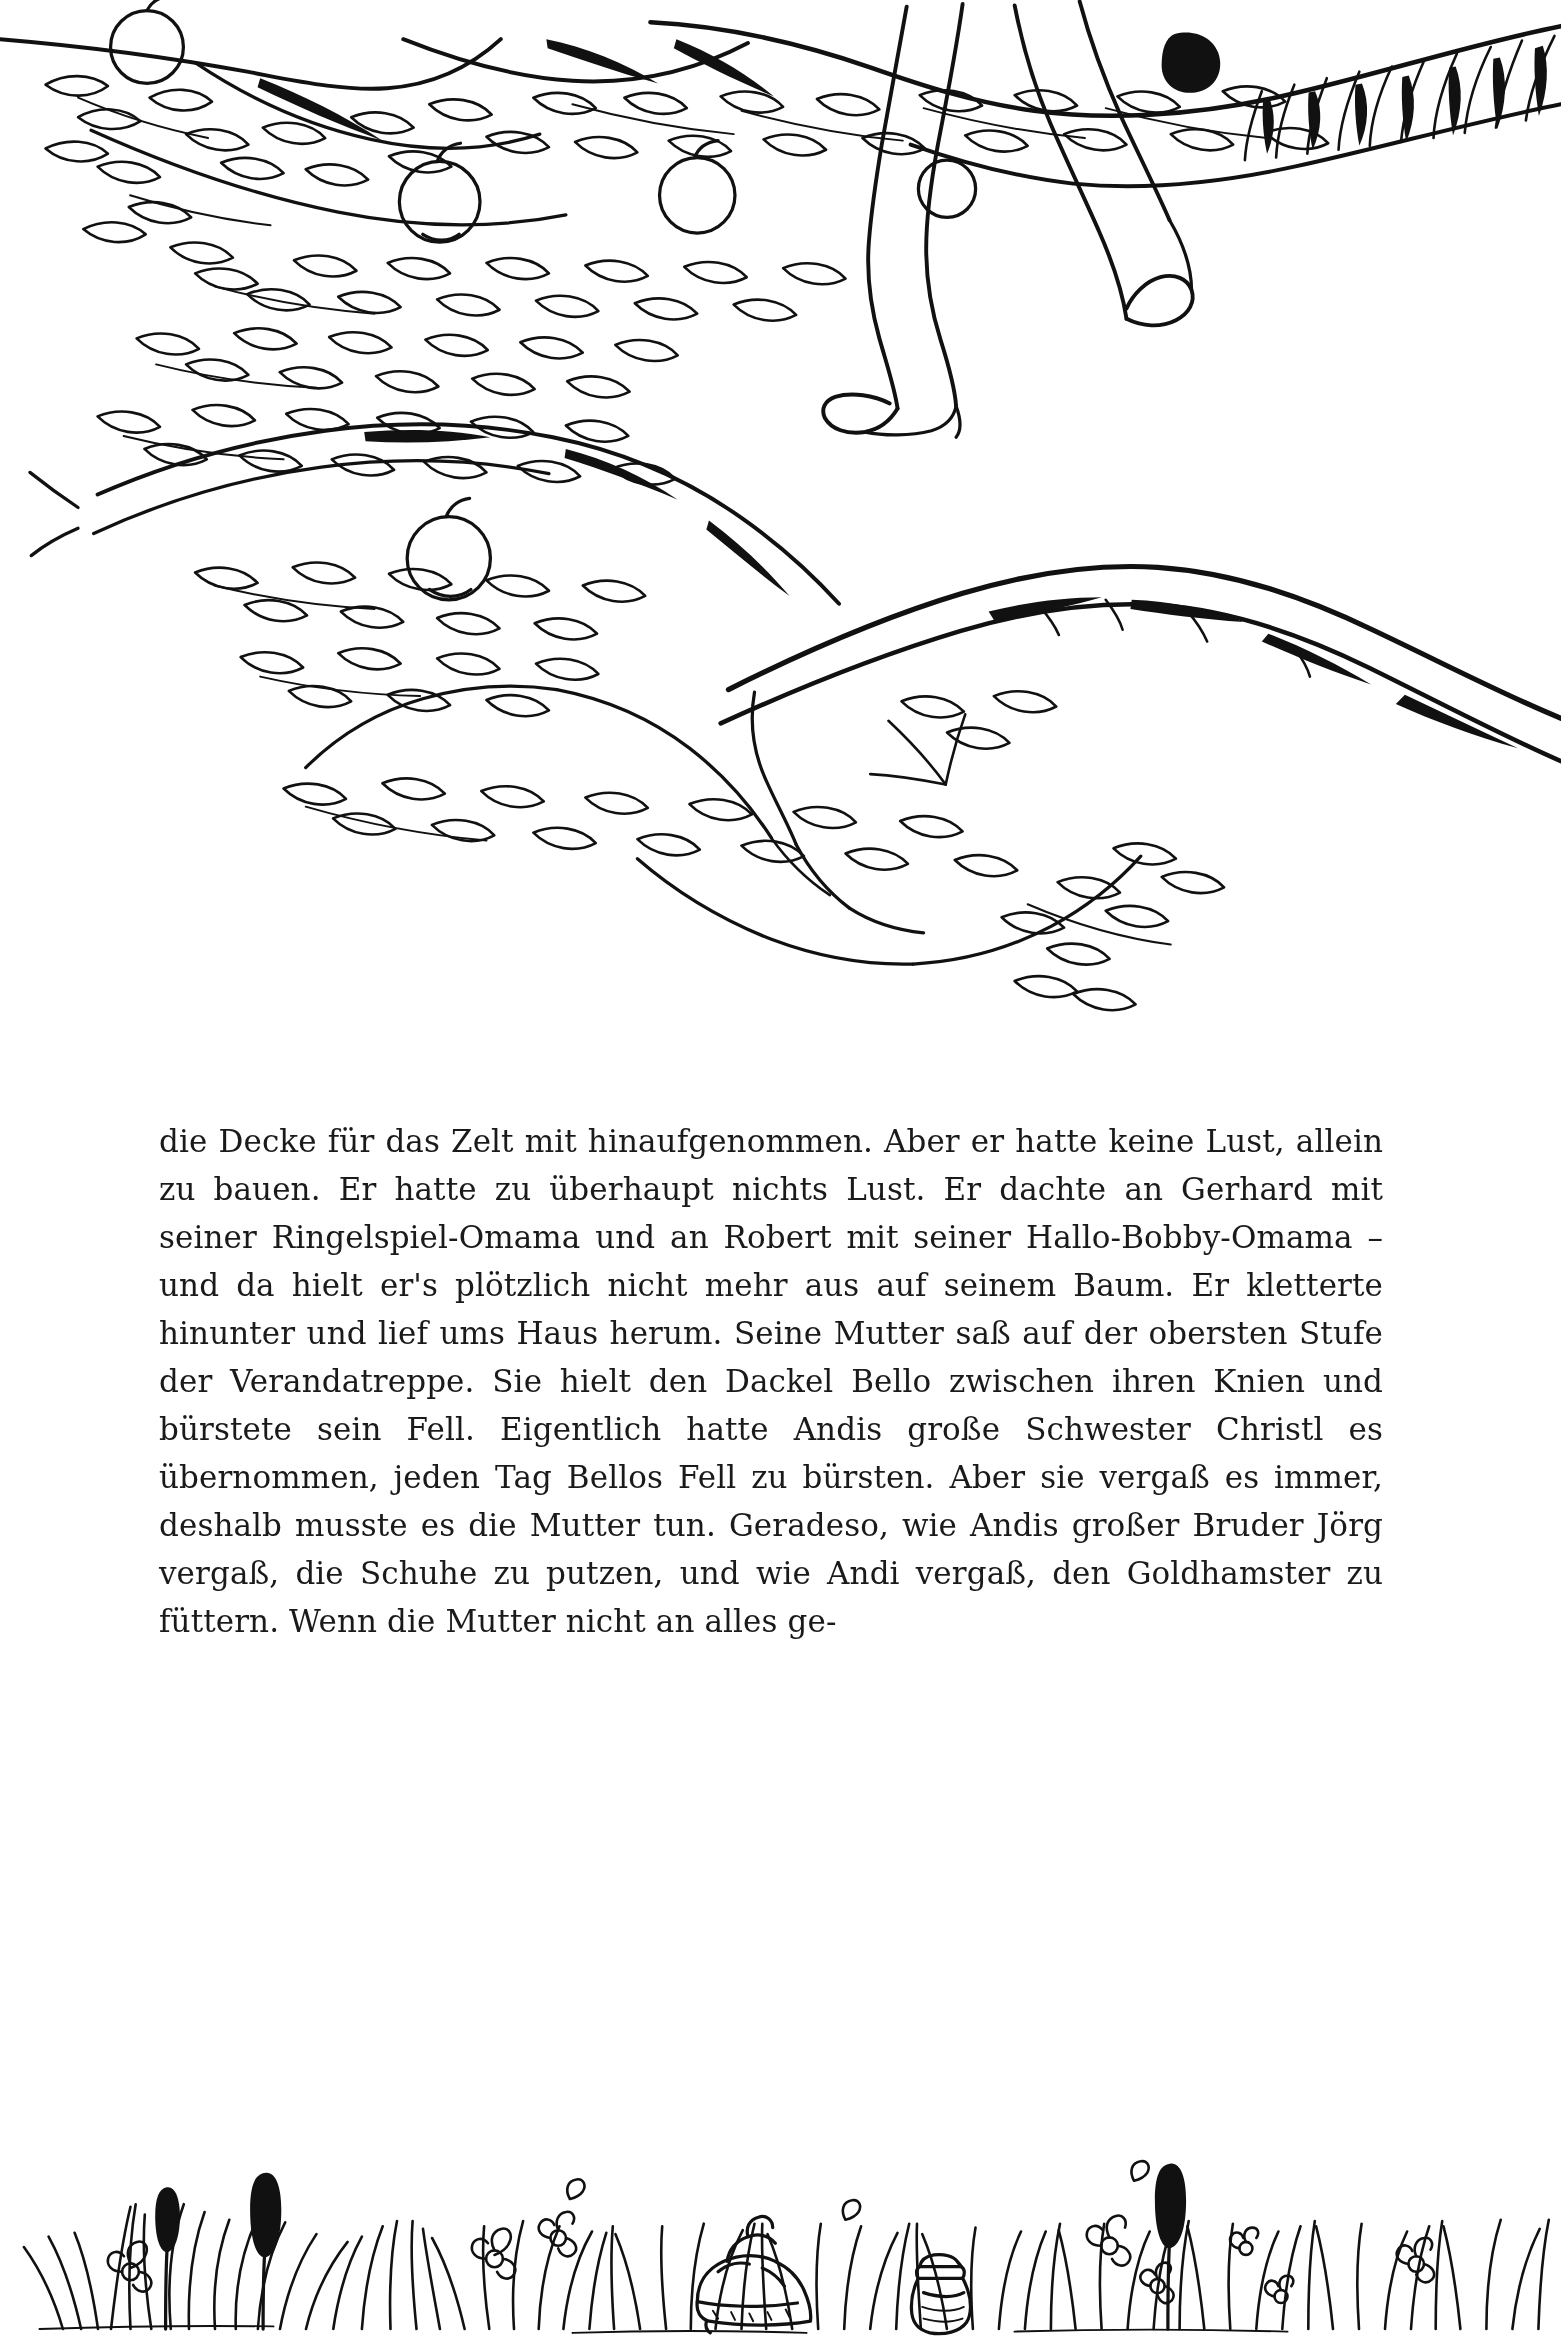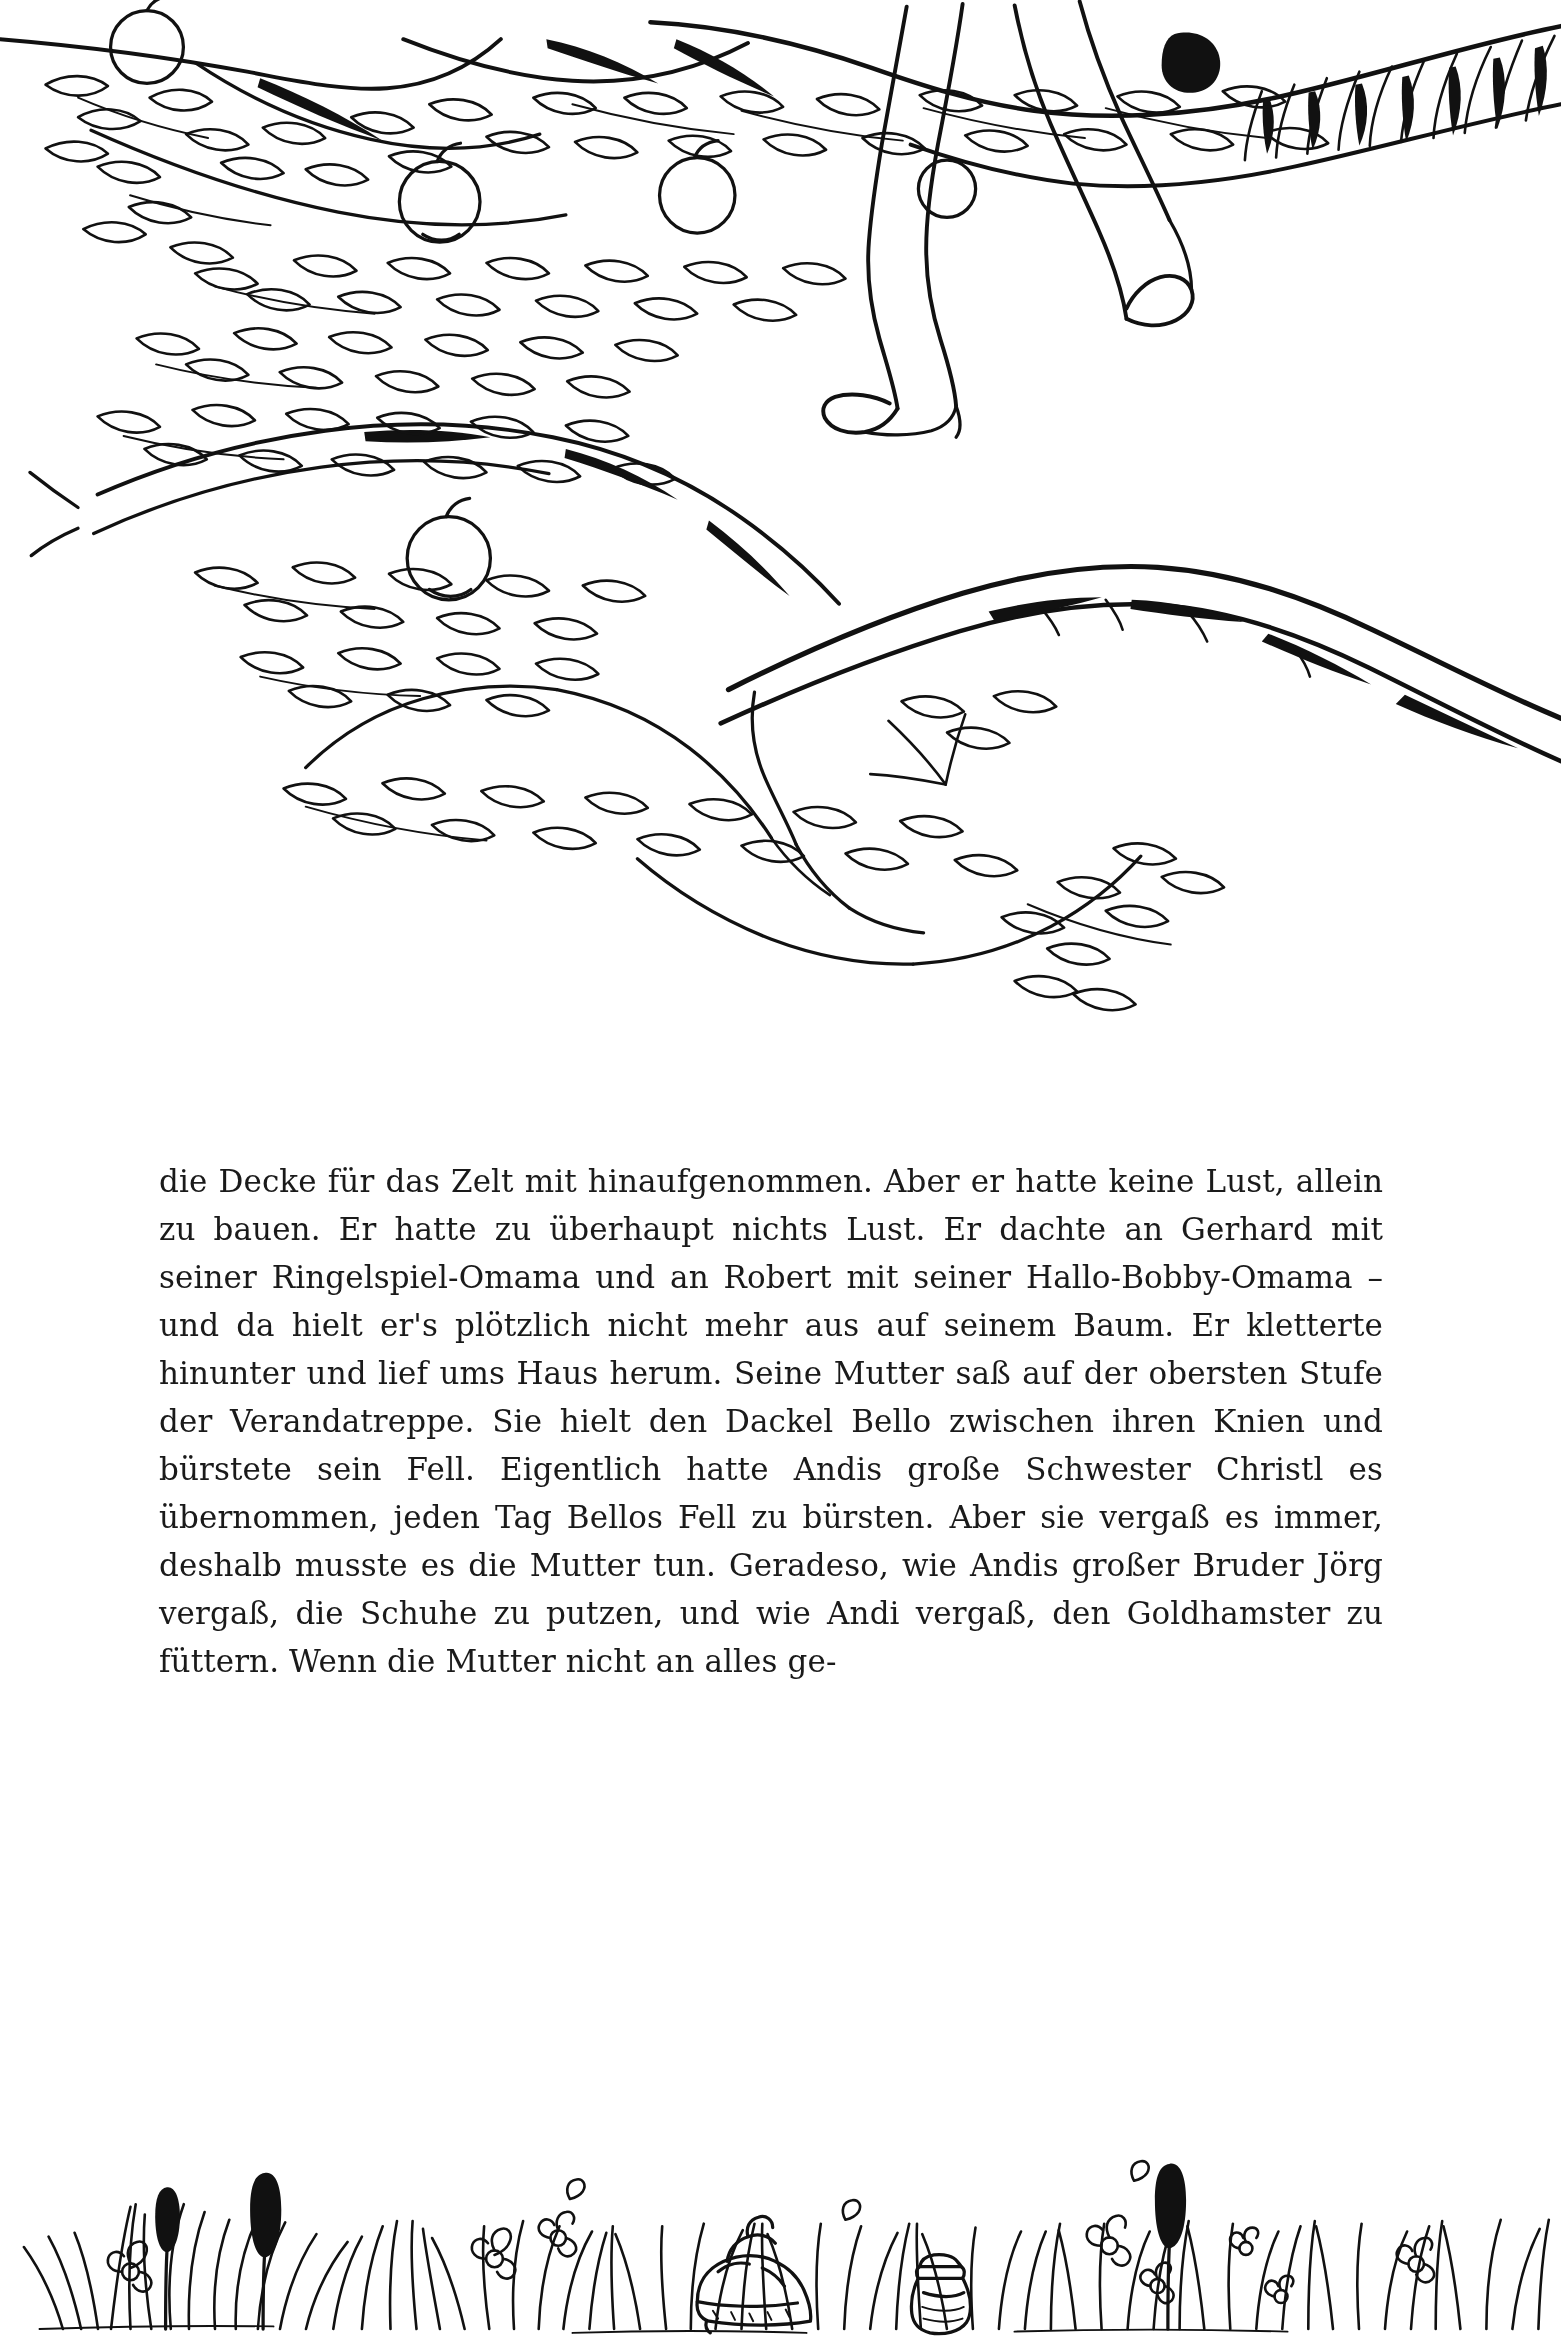--- a/index.html
+++ b/index.html
@@ -32,21 +32,21 @@
   .illustration-top svg {
     display: block;
     width: 100%;
     height: 100%;
   }
 
   
   .text-block {
     position: absolute;
     left: 159px;
-    top: 1157px;
+    top: 1117px;
     width: 1224px;
   }
   .text-block p {
     margin: 0;
     font-family: "DejaVu Serif", serif;
     font-size: 31px;
     line-height: 48px;
     color: #1a1a1a;
     text-align: justify;
     text-justify: inter-word;

